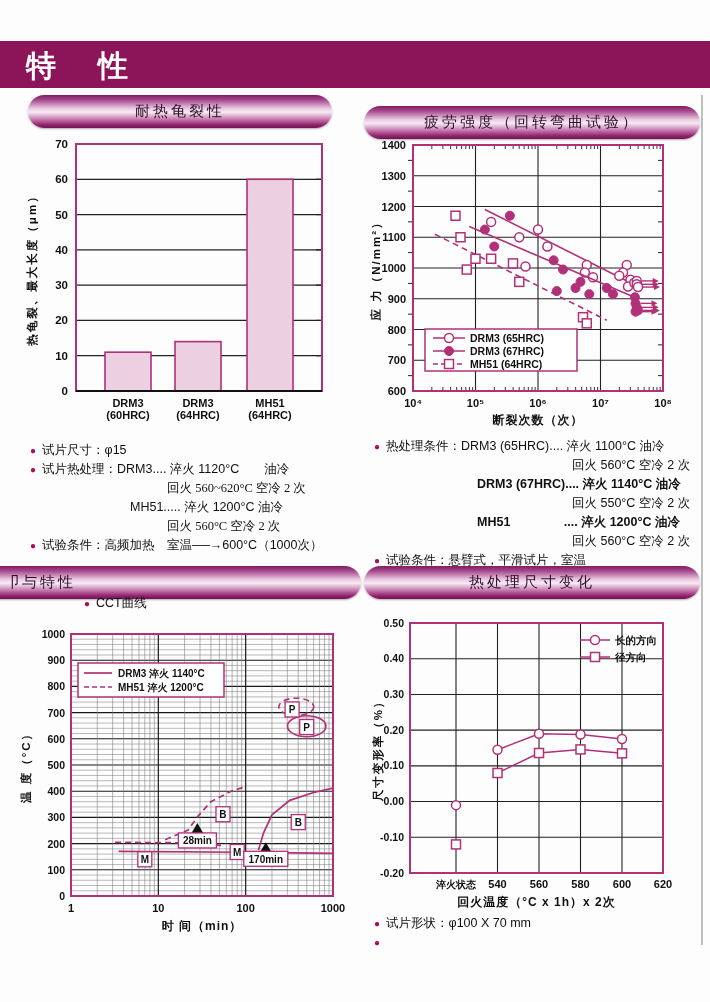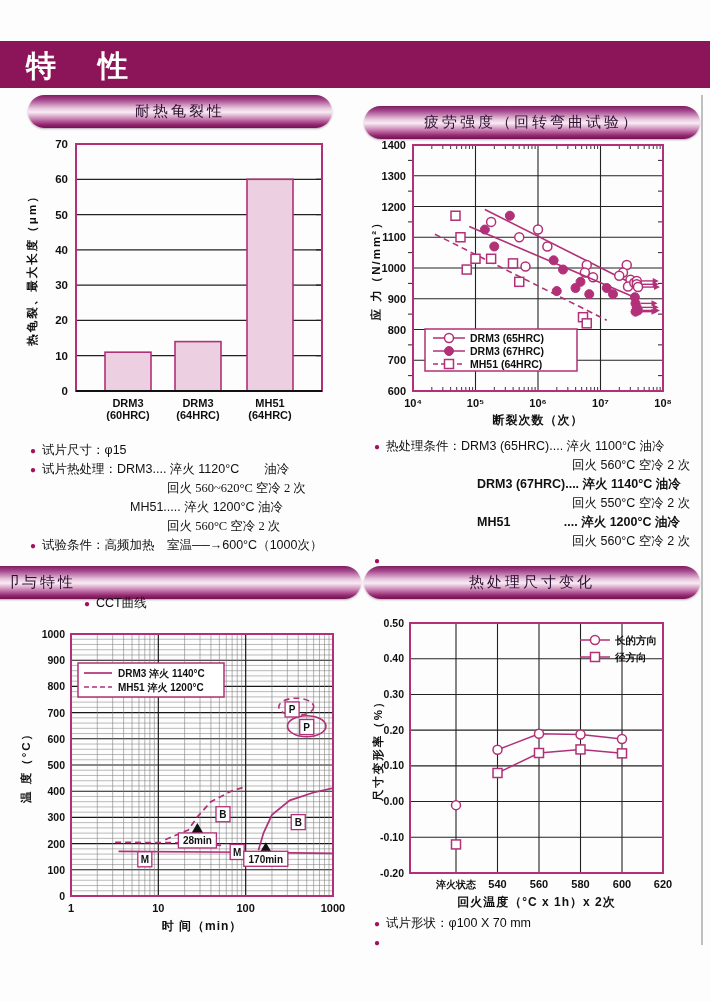--- a/index.html
+++ b/index.html
@@ -505,20 +505,21 @@
       <span>回火 550°C 空冷 2 次</span>
     </div>
     <div class="note-row lvl1">
       <span>MH51　　　　 .... 淬火 1200°C 油冷</span>
     </div>
     <div class="note-row lvl2">
       <span>回火 560°C 空冷 2 次</span>
     </div>
     <div class="note-row">
       <span class="bullet">●</span>
+      <span>试验条件：悬臂式，平滑试片，室温</span>
     </div>
   </div>
 <div id="dim-notes" class="notes" style="left:374px;top:914px;width:330px;">
     <div class="note-row">
       <span class="bullet">●</span>
       <span>试片形状：φ100 X 70 mm</span>
     </div>
     <div class="note-row">
       <span class="bullet">●</span>
     </div>

